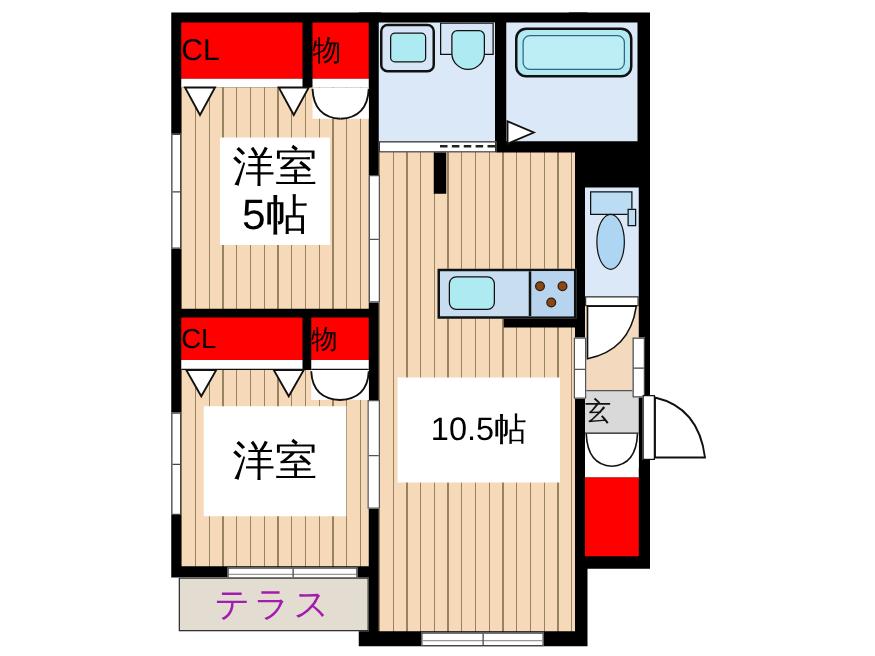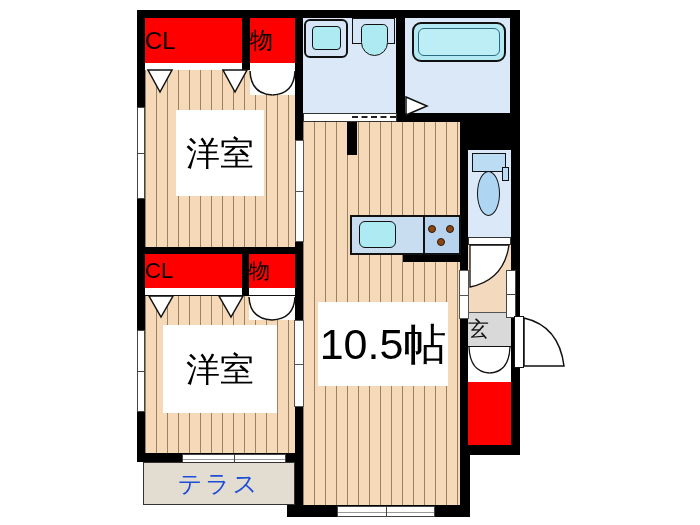--- a/index.html
+++ b/index.html
@@ -92,21 +92,21 @@
   <div class="vdoor" style="left:295px;top:140px;width:7px;height:100px;"></div>
   <div class="vdoor" style="left:294px;top:320px;width:8px;height:85px;"></div>
   <div class="vdoor" style="left:459px;top:270px;width:8px;height:47px;"></div>
   <div class="vwin" style="left:137px;top:107px;width:6px;height:90px;"></div>
   <div class="vwin" style="left:137px;top:330px;width:6px;height:80px;"></div>
   <div class="vwin" style="left:506px;top:270px;width:8px;height:46px;"></div>
   <div class="hwin" style="left:182px;top:454px;width:102px;height:7px;"></div>
   <div class="hwin" style="left:337px;top:506px;width:96px;height:9px;"></div>
 
   <div class="abs" style="left:143px;top:462px;width:152px;height:43px;background:#e3dcd1;border:1px solid #333;box-sizing:border-box;display:flex;align-items:center;justify-content:center;">
-    <span style="font-size:24px;color:#1d4ed8;letter-spacing:3px;">テラス</span>
+    <span style="font-size:28px;color:#a21caf;letter-spacing:3px;">テラス</span>
   </div>
 
   <div class="abs" style="left:514px;top:316px;width:10px;height:52px;background:#fff;border:1.5px solid #111;box-sizing:border-box;"></div>
 
   <svg class="overlay" width="700" height="525" viewBox="0 0 700 525">
 
     <polygon points="148,70 172,70 160,92" fill="#fff" stroke="#111" stroke-width="1.5"></polygon>
     <polygon points="223,70 247,70 235,92" fill="#fff" stroke="#111" stroke-width="1.5"></polygon>
 
     <rect x="250" y="70" width="45" height="25" fill="#fff"></rect>
@@ -138,27 +138,28 @@
   </div>
   <div class="closet-label" style="left:145px;top:254px;width:97px;height:34px;font-size:22px;">
     <span>CL</span>
   </div>
   <div class="closet-label" style="left:249px;top:254px;width:46px;height:34px;font-size:21px;">
     <span>物</span>
   </div>
 
   <div class="label-box" style="left:176px;top:110px;width:88px;height:86px;font-size:34px;">
     <span>洋室</span>
+    <span>5帖</span>
   </div>
 
   <div class="label-box" style="left:163px;top:325px;width:114px;height:88px;font-size:34px;">
     <span>洋室</span>
   </div>
 
   <div class="label-box" style="left:318px;top:302px;width:130px;height:84px;">
-    <span style="font-size:43px;">10.5帖</span>
+    <span style="font-size:26px;">10.5帖</span>
   </div>
 
   <div class="closet-label" style="left:468px;top:316px;width:43px;height:26px;font-size:21px;color:#111;">
     <span>玄</span>
   </div>
 
 </div>
 
 </body></html>

